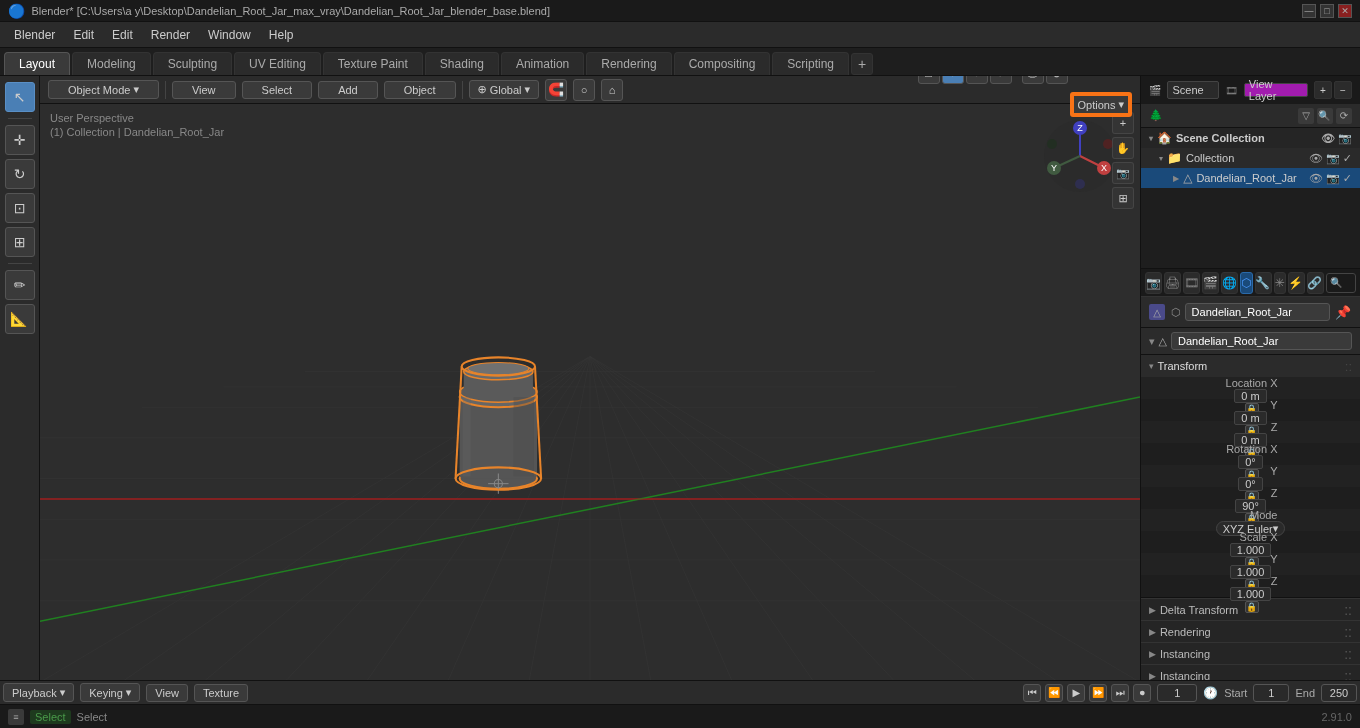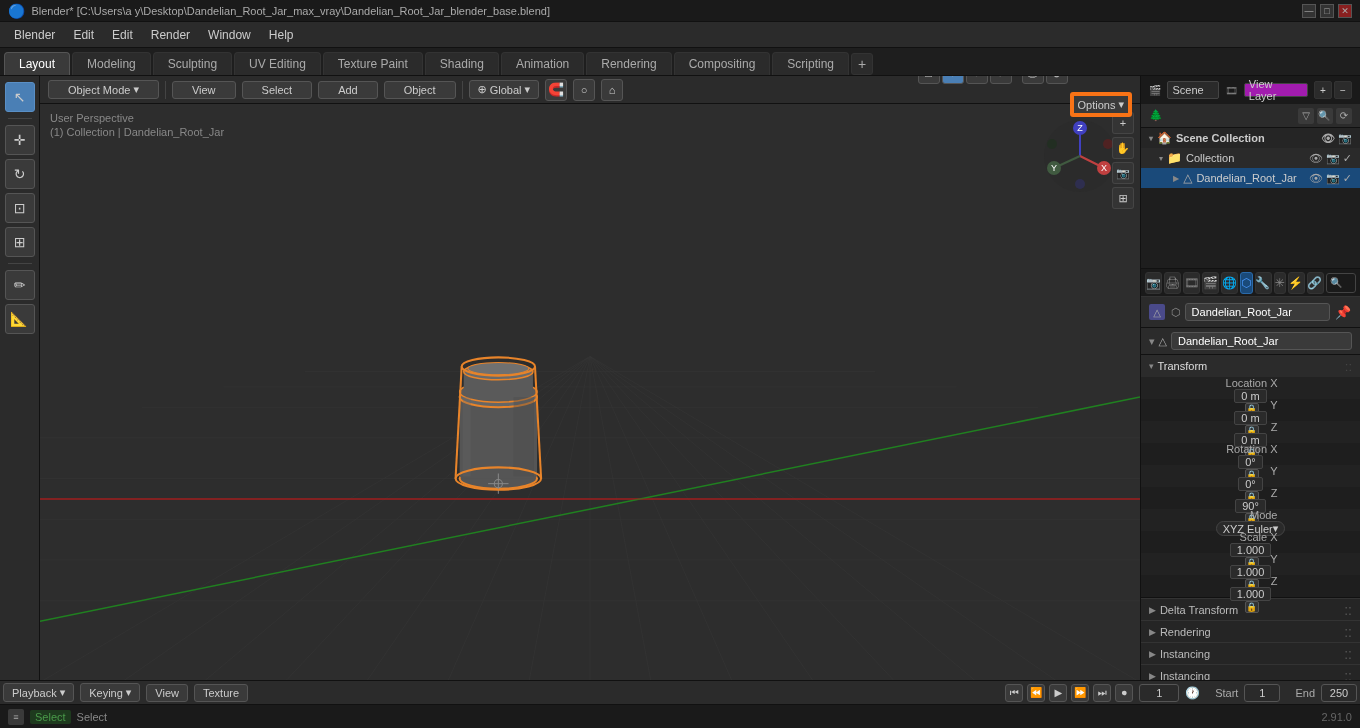--- a/index.html
+++ b/index.html
@@ -456,21 +456,20 @@
       border-radius: 3px;
       display: flex;
       align-items: center;
       justify-content: center;
       font-size: 11px;
       color: #ccc;
     }
     .tl-label {
       font-size: 11px;
       color: #aaa;
-      margin-left: 9px;
     }
     .tl-val {
       width: 36px;
       height: 18px;
       background: #2a2a2a;
       border: 1px solid #555;
       border-radius: 3px;
       display: flex;
       align-items: center;
       justify-content: center;

